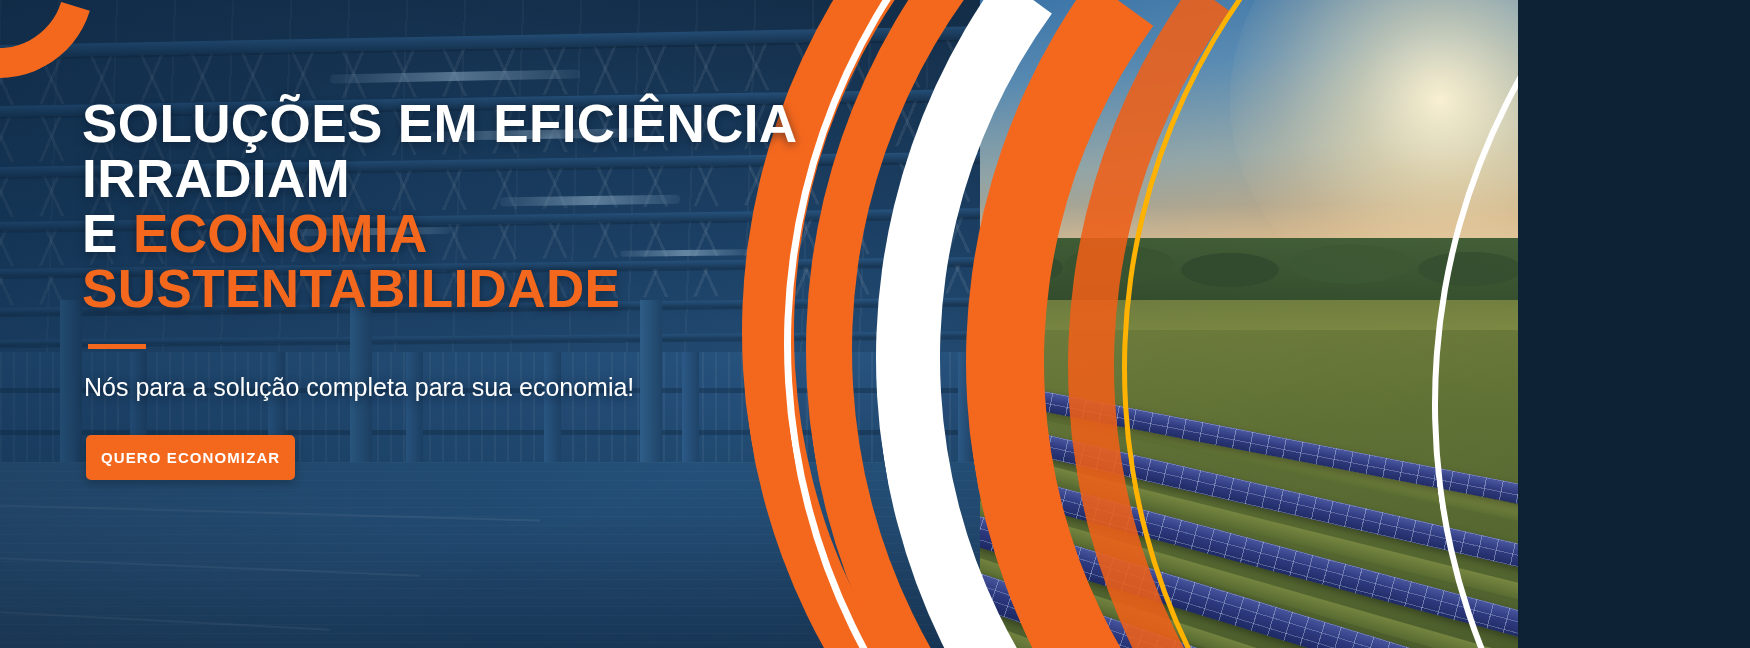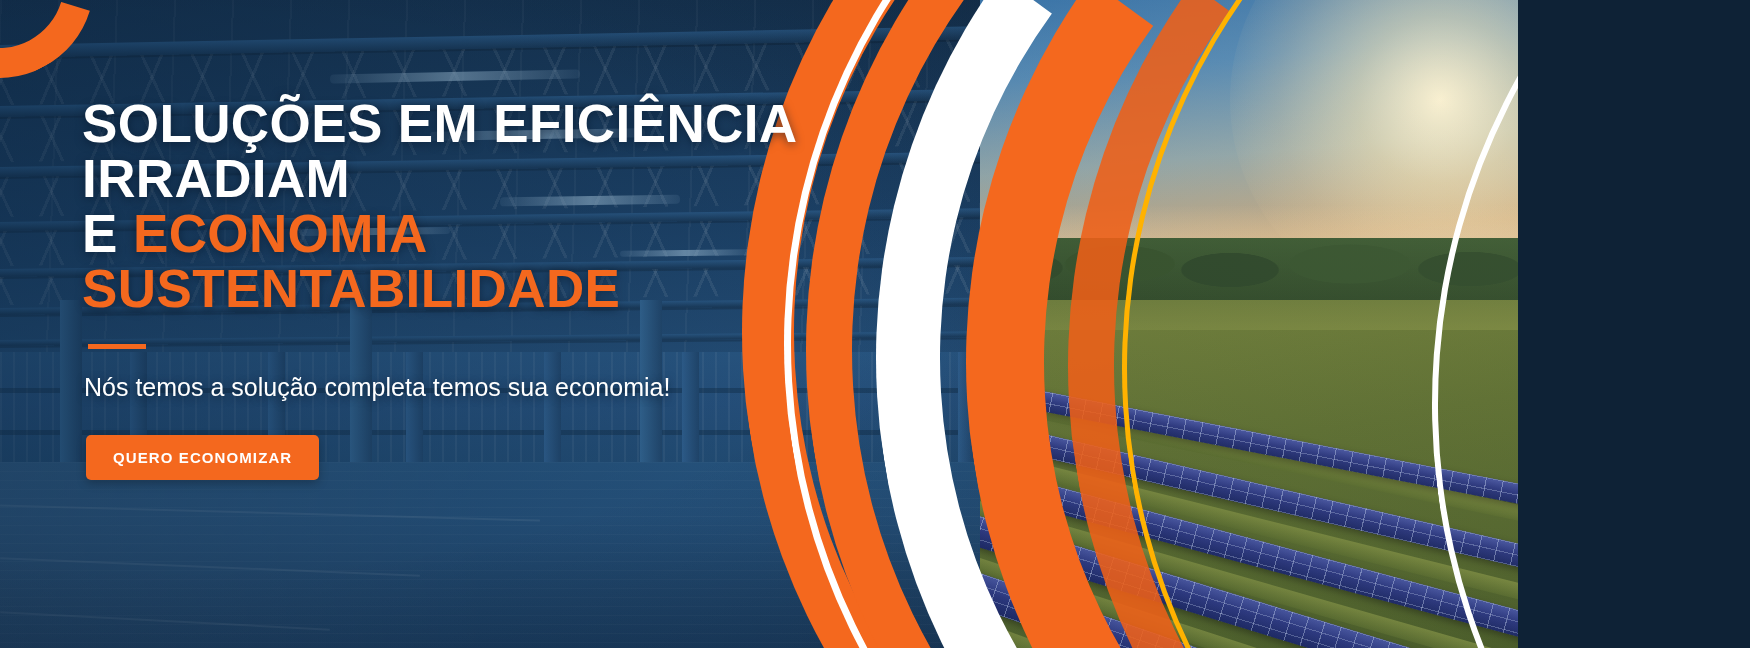--- a/index.html
+++ b/index.html
@@ -242,21 +242,21 @@
   }
   .subtitle {
     margin-top:23px; margin-left:2px;
     font-size:25px; line-height:30px; color:#FFFFFF; font-weight:400;
     text-shadow:0 2px 8px rgba(5,20,38,.6);
     white-space:nowrap;
   }
   .cta {
     display:inline-block; margin-top:33px; margin-left:4px;
     background:#F4681E; color:#FFFFFF; border:none; border-radius:5px;
-    padding:14px 27px; font-size:15px; font-weight:bold; letter-spacing:1.1px;
+    padding:14px 15px; font-size:15px; font-weight:bold; letter-spacing:1.1px;
     text-transform:uppercase; cursor:pointer;
     font-family:"Liberation Sans", sans-serif;
     box-shadow:0 3px 10px rgba(0,0,0,.25);
   }
 </style>
 </head>
 <body>
 
 <div class="hero">
 
@@ -352,18 +352,18 @@
       <span class="hl-line">
         <span>E </span><span class="hl-orange">ECONOMIA</span>
       </span>
       <span class="hl-line">
         <span class="hl-orange">SUSTENTABILIDADE</span>
       </span>
     </h1>
 
     <div class="rule"></div>
 
-    <p class="subtitle">Nós temos a solução completa temos sua economia!</p>
+    <p class="subtitle">Nós para a solução completa para sua economia!</p>
 
     <button class="cta">QUERO ECONOMIZAR</button>
   </div>
 
 </div>
 
 </body></html>

